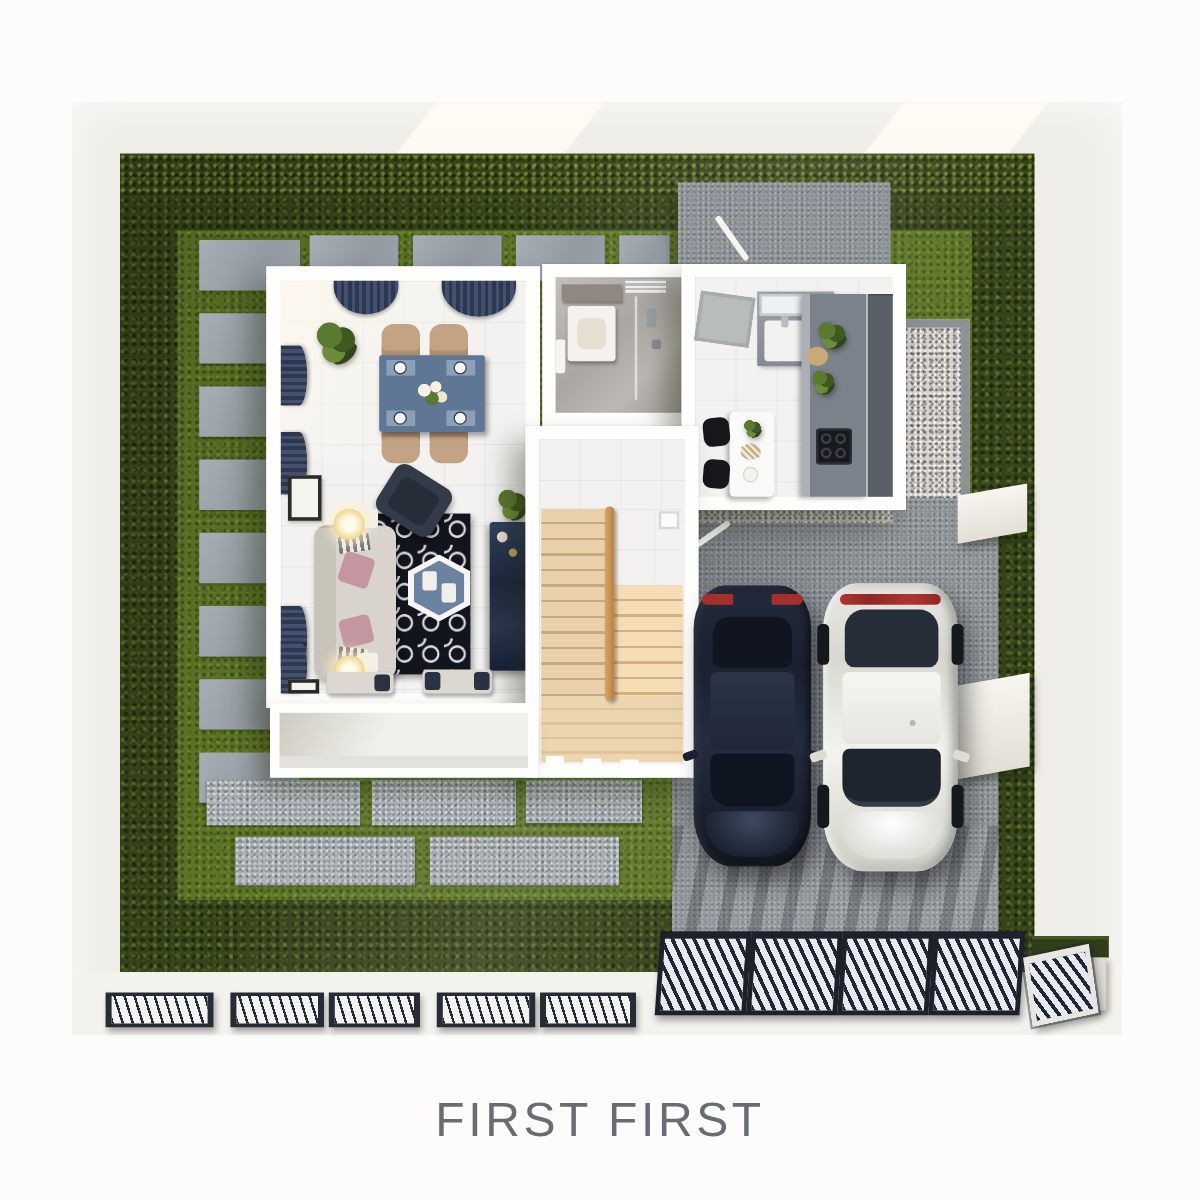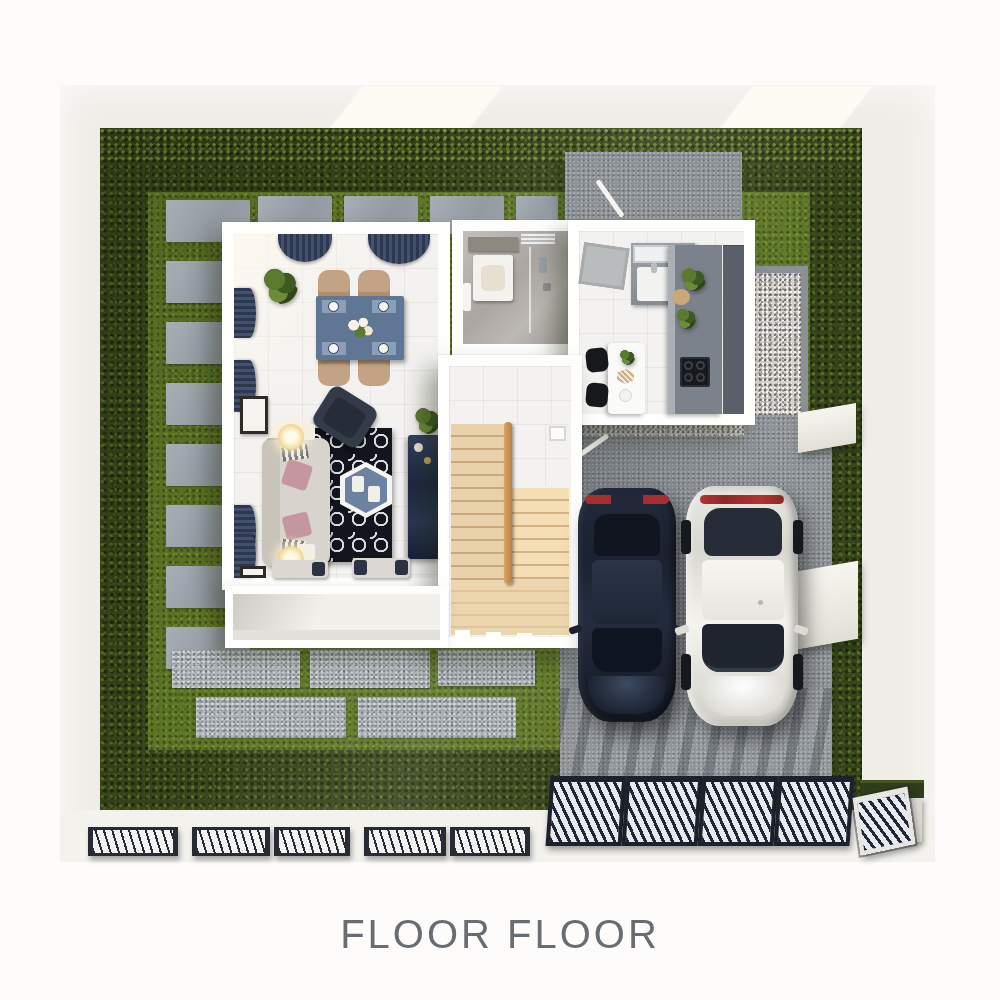--- a/index.html
+++ b/index.html
@@ -310,14 +310,14 @@
   <div class="gate-panel" style="left:548px;top:776px;width:76px;height:70px;"></div>
   <div class="gate-panel" style="left:624px;top:776px;width:76px;height:70px;"></div>
   <div class="gate-panel" style="left:700px;top:776px;width:76px;height:70px;"></div>
   <div class="gate-panel" style="left:776px;top:776px;width:76px;height:70px;"></div>
 
   <div style="left:860px;top:780px;width:64px;height:18px;background:#2f3d18;box-shadow:inset 0 3px 0 #43561f;"></div>
   <div style="left:888px;top:798px;width:34px;height:44px;background:linear-gradient(90deg,#f7f5ef,#dbd8cf);box-shadow:2px 3px 5px rgba(20,30,10,.35);"></div>
   <div class="gate-panel" style="left:856px;top:792px;width:56px;height:58px;border-color:#e8e6e0;transform:rotate(-12deg) skewX(-4deg);
        box-shadow:0 0 0 2px #23283370, 3px 5px 6px rgba(20,25,35,.4);"></div>
 
-  <div id="title-bar">FLOOR FLOOR</div>
+  <div id="title-bar">FIRST FIRST</div>
 </div>
 
 </body></html>

